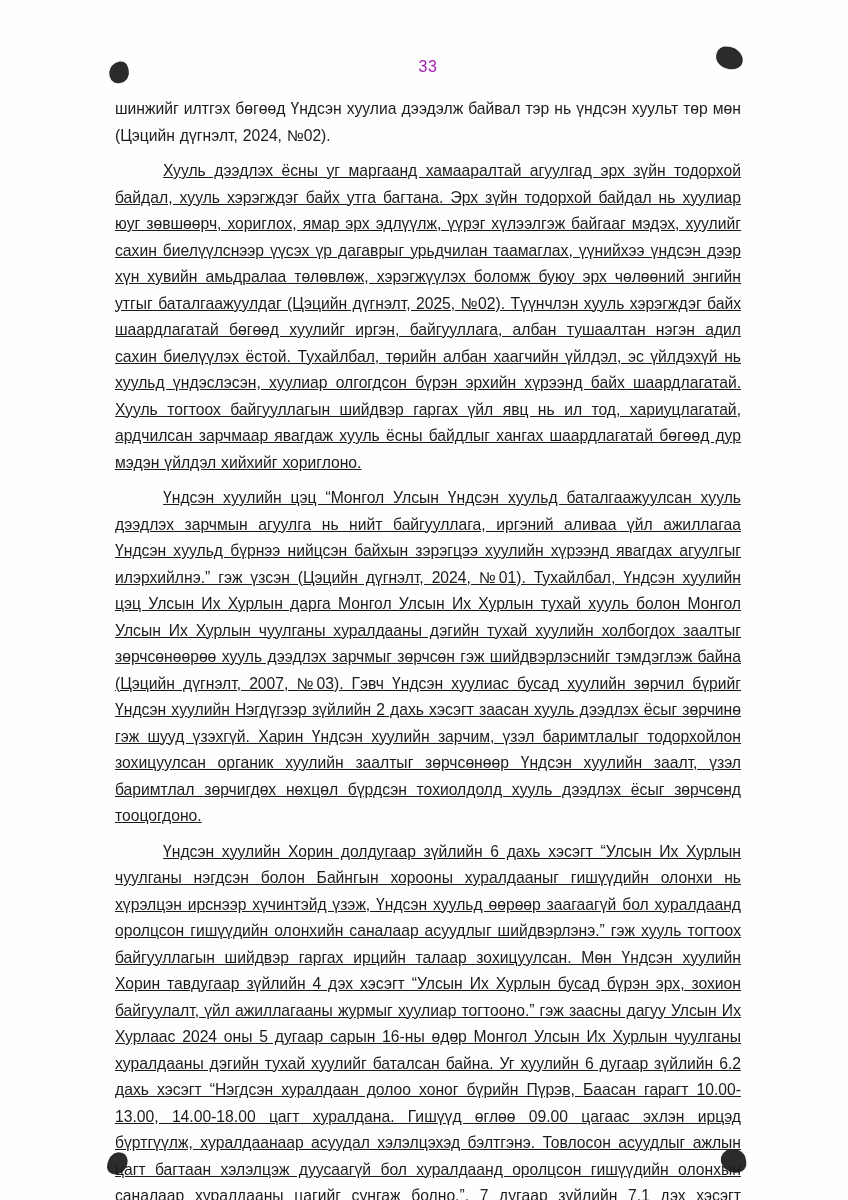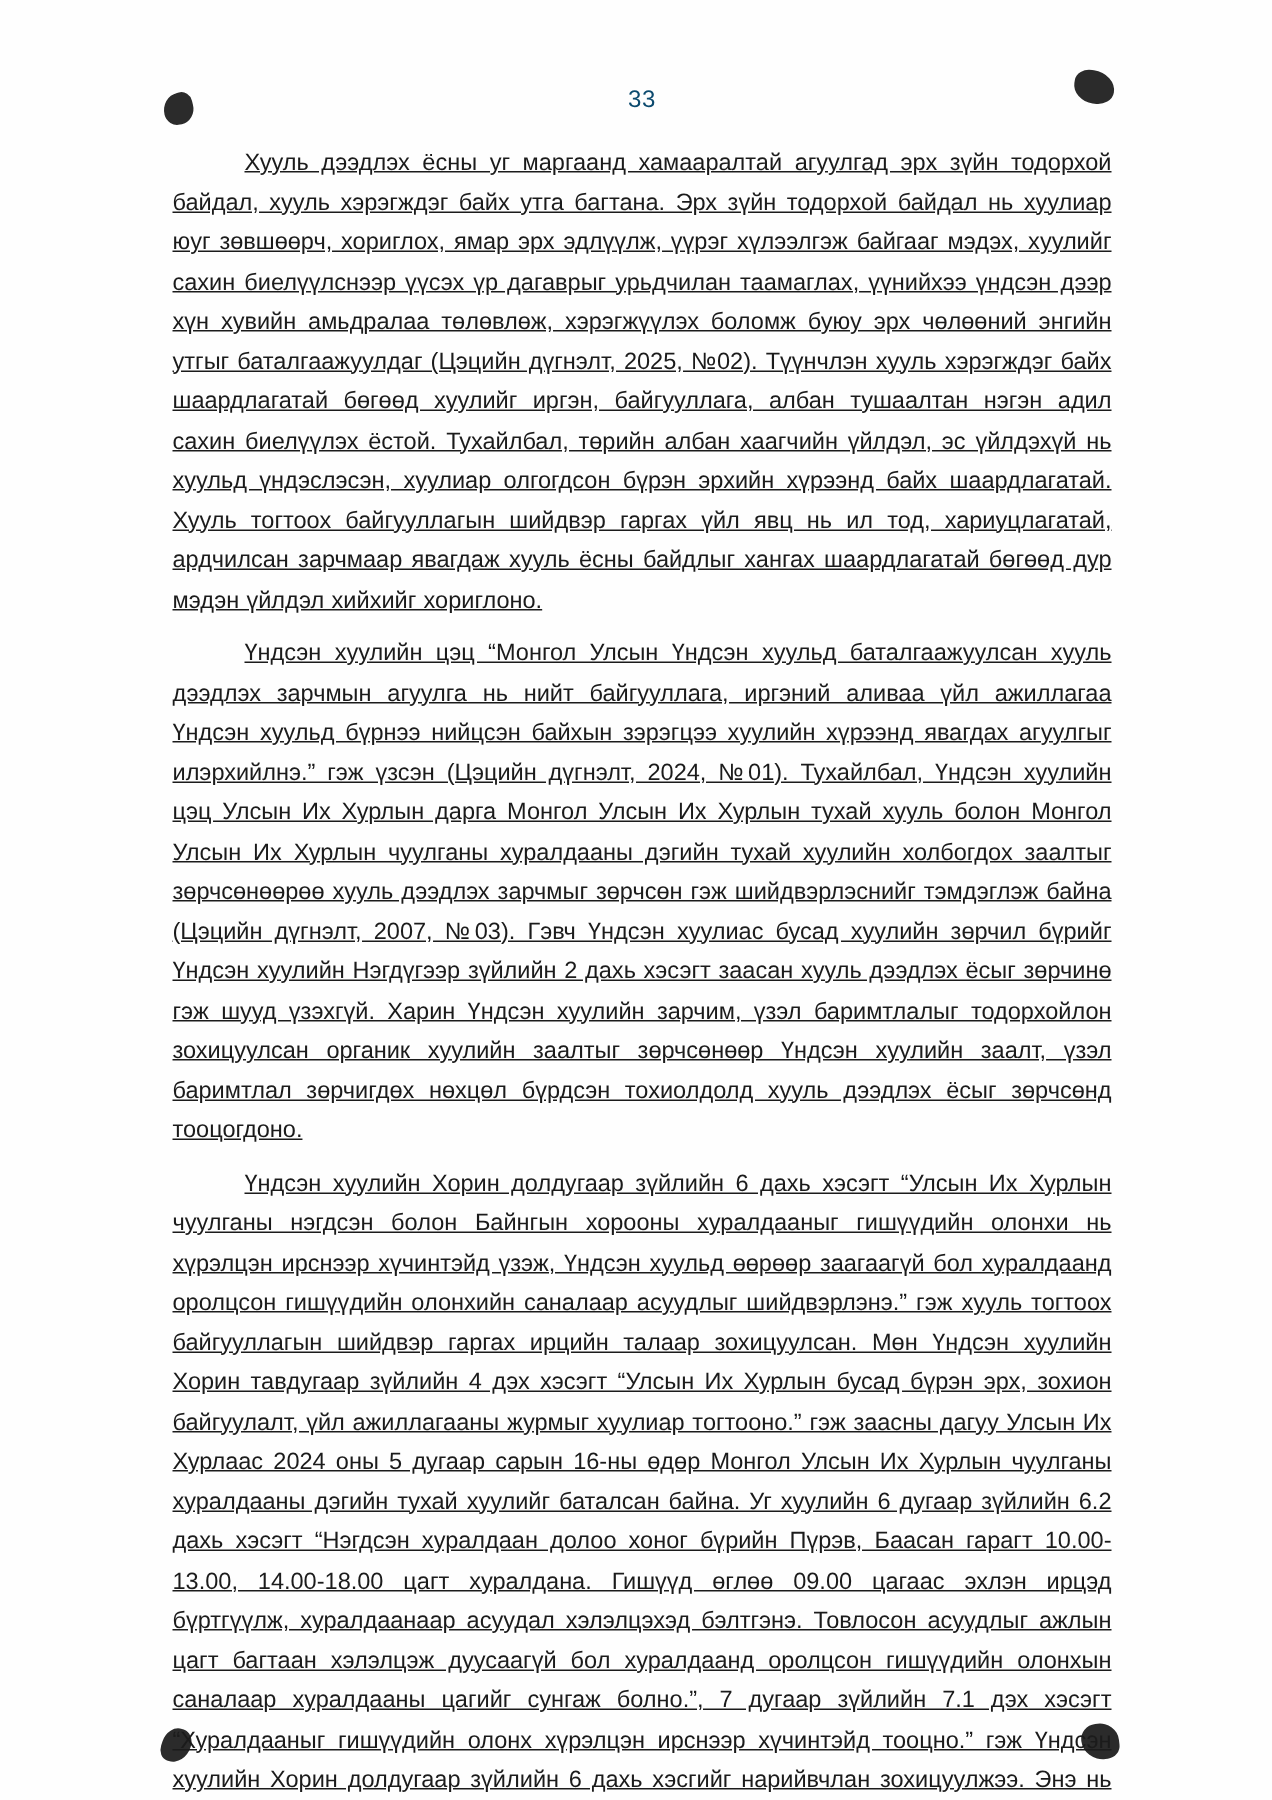--- a/index.html
+++ b/index.html
@@ -20,21 +20,21 @@
     position: absolute;
     left: 115px;
     top: 58px;
     width: 626px;
   }
   .page-number {
     text-align: center;
     font-size: 16px;
     letter-spacing: 0.5px;
     margin: 0 0 20px 0;
-    color: #0c4a6e;
+    color: #a21caf;
   }
   .para {
     margin: 0 0 9px 0;
     font-size: 15.7px;
     line-height: 26.5px;
     text-align: justify;
     word-spacing: 0.5px;
   }
   .para.indent {
     text-indent: 48px;
@@ -58,17 +58,18 @@
 <body>
 
 <div class="page">
   <div class="artifact tl"></div>
   <div class="artifact tr"></div>
   <div class="artifact bl"></div>
   <div class="artifact br"></div>
 
   <div class="content">
     <div class="page-number">33</div>
+    <p class="para">шинжийг илтгэх бөгөөд Үндсэн хуулиа дээдэлж байвал тэр нь үндсэн хуульт төр мөн (Цэцийн дүгнэлт, 2024, №02).</p>
     <p class="para indent">Хууль дээдлэх ёсны уг маргаанд хамааралтай агуулгад эрх зүйн тодорхой байдал, хууль хэрэгждэг байх утга багтана. Эрх зүйн тодорхой байдал нь хуулиар юуг зөвшөөрч, хориглох, ямар эрх эдлүүлж, үүрэг хүлээлгэж байгааг мэдэх, хуулийг сахин биелүүлснээр үүсэх үр дагаврыг урьдчилан таамаглах, үүнийхээ үндсэн дээр хүн хувийн амьдралаа төлөвлөж, хэрэгжүүлэх боломж буюу эрх чөлөөний энгийн утгыг баталгаажуулдаг (Цэцийн дүгнэлт, 2025, №02). Түүнчлэн хууль хэрэгждэг байх шаардлагатай бөгөөд хуулийг иргэн, байгууллага, албан тушаалтан нэгэн адил сахин биелүүлэх ёстой. Тухайлбал, төрийн албан хаагчийн үйлдэл, эс үйлдэхүй нь хуульд үндэслэсэн, хуулиар олгогдсон бүрэн эрхийн хүрээнд байх шаардлагатай. Хууль тогтоох байгууллагын шийдвэр гаргах үйл явц нь ил тод, хариуцлагатай, ардчилсан зарчмаар явагдаж хууль ёсны байдлыг хангах шаардлагатай бөгөөд дур мэдэн үйлдэл хийхийг хориглоно.</p>
     <p class="para indent">Үндсэн хуулийн цэц “Монгол Улсын Үндсэн хуульд баталгаажуулсан хууль дээдлэх зарчмын агуулга нь нийт байгууллага, иргэний аливаа үйл ажиллагаа Үндсэн хуульд бүрнээ нийцсэн байхын зэрэгцээ хуулийн хүрээнд явагдах агуулгыг илэрхийлнэ.” гэж үзсэн (Цэцийн дүгнэлт, 2024, №01). Тухайлбал, Үндсэн хуулийн цэц Улсын Их Хурлын дарга Монгол Улсын Их Хурлын тухай хууль болон Монгол Улсын Их Хурлын чуулганы хуралдааны дэгийн тухай хуулийн холбогдох заалтыг зөрчсөнөөрөө хууль дээдлэх зарчмыг зөрчсөн гэж шийдвэрлэснийг тэмдэглэж байна (Цэцийн дүгнэлт, 2007, №03). Гэвч Үндсэн хуулиас бусад хуулийн зөрчил бүрийг Үндсэн хуулийн Нэгдүгээр зүйлийн 2 дахь хэсэгт заасан хууль дээдлэх ёсыг зөрчинө гэж шууд үзэхгүй. Харин Үндсэн хуулийн зарчим, үзэл баримтлалыг тодорхойлон зохицуулсан органик хуулийн заалтыг зөрчсөнөөр Үндсэн хуулийн заалт, үзэл баримтлал зөрчигдөх нөхцөл бүрдсэн тохиолдолд хууль дээдлэх ёсыг зөрчсөнд тооцогдоно.</p>
     <p class="para indent">Үндсэн хуулийн Хорин долдугаар зүйлийн 6 дахь хэсэгт “Улсын Их Хурлын чуулганы нэгдсэн болон Байнгын хорооны хуралдааныг гишүүдийн олонхи нь хүрэлцэн ирснээр хүчинтэйд үзэж, Үндсэн хуульд өөрөөр заагаагүй бол хуралдаанд оролцсон гишүүдийн олонхийн саналаар асуудлыг шийдвэрлэнэ.” гэж хууль тогтоох байгууллагын шийдвэр гаргах ирцийн талаар зохицуулсан. Мөн Үндсэн хуулийн Хорин тавдугаар зүйлийн 4 дэх хэсэгт “Улсын Их Хурлын бусад бүрэн эрх, зохион байгуулалт, үйл ажиллагааны журмыг хуулиар тогтооно.” гэж заасны дагуу Улсын Их Хурлаас 2024 оны 5 дугаар сарын 16-ны өдөр Монгол Улсын Их Хурлын чуулганы хуралдааны дэгийн тухай хуулийг баталсан байна. Уг хуулийн 6 дугаар зүйлийн 6.2 дахь хэсэгт “Нэгдсэн хуралдаан долоо хоног бүрийн Пүрэв, Баасан гарагт 10.00-13.00, 14.00-18.00 цагт хуралдана. Гишүүд өглөө 09.00 цагаас эхлэн ирцэд бүртгүүлж, хуралдаанаар асуудал хэлэлцэхэд бэлтгэнэ. Товлосон асуудлыг ажлын цагт багтаан хэлэлцэж дуусаагүй бол хуралдаанд оролцсон гишүүдийн олонхын саналаар хуралдааны цагийг сунгаж болно.”, 7 дугаар зүйлийн 7.1 дэх хэсэгт “Хуралдааныг гишүүдийн олонх хүрэлцэн ирснээр хүчинтэйд тооцно.” гэж Үндсэн хуулийн Хорин долдугаар зүйлийн 6 дахь хэсгийг нарийвчлан зохицуулжээ. Энэ нь Улсын Их Хурлын чуулганы нэгдсэн хуралдааны ирцэд бүртгүүлэх хугацаа 09.00 цагаас эхэлж, 18.00 цаг хүртэл буюу хуралдаан дуустал үргэлжлэх бөгөөд товлосон асуудлын хэлэлцэх цагийг гишүүдийн олонх хүрэлцэн ирж, хуралдаанд оролцсон гишүүдийн олонхын санал хураалтаар сунгаж болох талаар тодорхой, хоёрдмол утгагүй тусгасан зохицуулалт байна. Өөрөөр хэлбэл, Монгол Улсын Их Хурлын чуулганы хуралдааны дэгийн тухай хуулийн 6 дугаар зүйлийн 6.10 дахь хэсэгт</p>
   </div>
 </div>
 
 </body></html>

